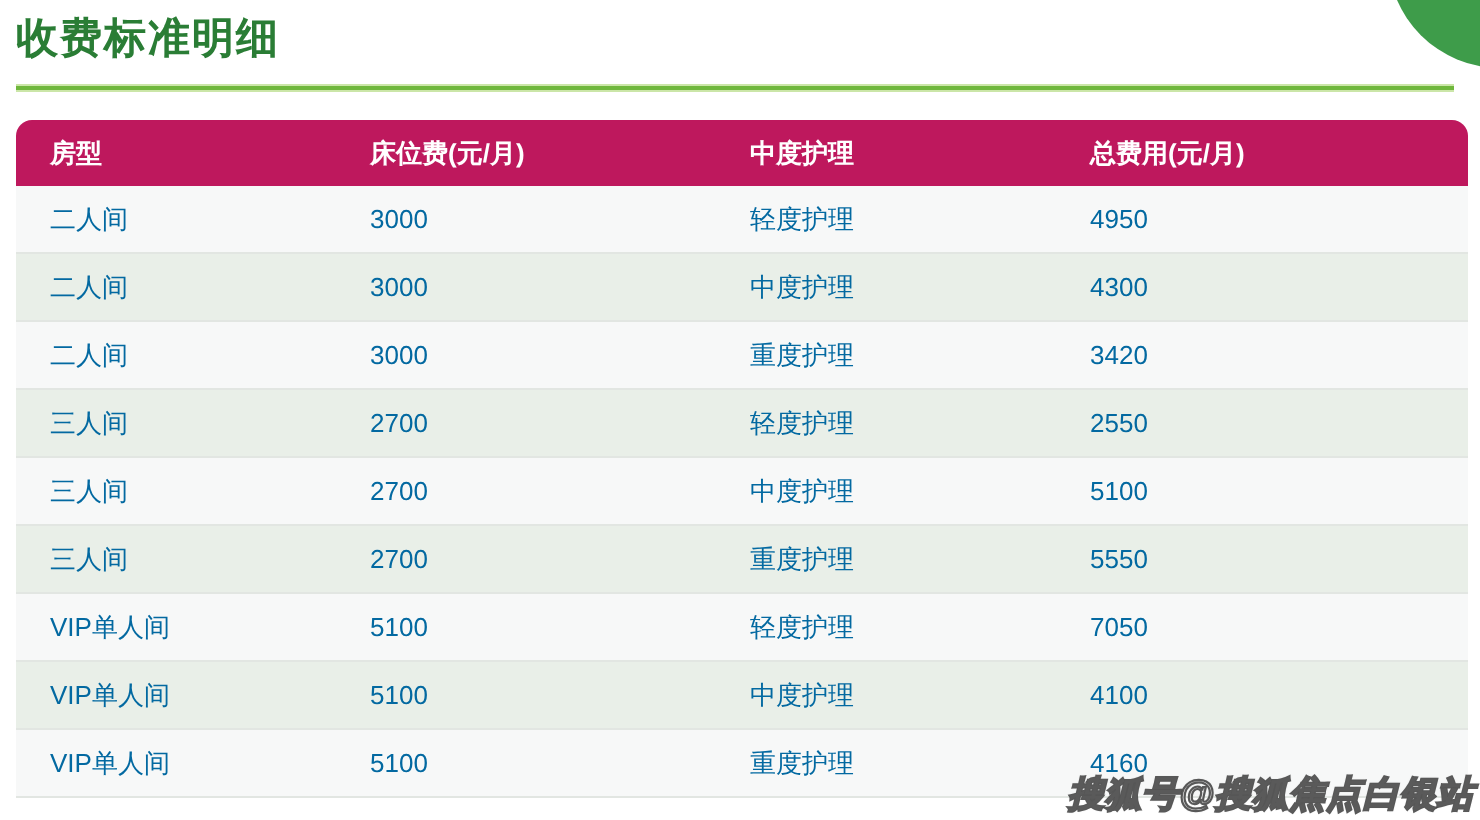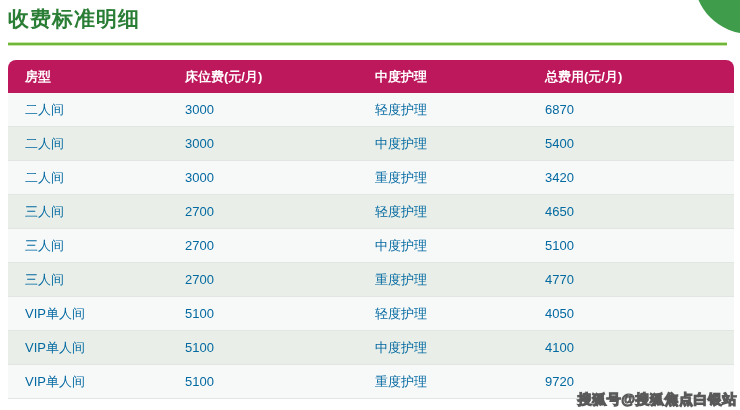--- a/index.html
+++ b/index.html
@@ -46,26 +46,27 @@
     border-bottom:1px solid #e2e6e2;
   }
   table.fee-table tbody tr:nth-child(odd) td{background:#f7f8f8;}
   table.fee-table tbody tr:nth-child(even) td{background:#e9efe8;}
   .col-room{width:160px;}
   .col-bed{width:190px;}
   .col-care{width:170px;}
   .col-total{width:206px;}
   .watermark{
     position:absolute;right:3px;bottom:1px;
-    font-size:14px;font-weight:700;
+    font-size:18px;font-weight:700;
     letter-spacing:0.5px;
     color:rgba(255,255,255,0.95);
     -webkit-text-stroke:1.1px rgba(72,72,72,0.9);
     text-shadow:0 0 1px rgba(80,80,80,0.6);
     white-space:nowrap;
+    font-style:italic;
   }
 </style>
 </head>
 <body>
 
 <div class="stage">
 
   <h1 class="page-title">收费标准明细</h1>
 
   <div class="title-divider"></div>
@@ -85,68 +86,68 @@
         <th>床位费(元/月)</th>
         <th>中度护理</th>
         <th>总费用(元/月)</th>
       </tr>
     </thead>
     <tbody>
         <tr>
           <td>二人间</td>
           <td>3000</td>
           <td>轻度护理</td>
-          <td>6870</td>
+          <td>4950</td>
         </tr>
         <tr>
           <td>二人间</td>
           <td>3000</td>
           <td>中度护理</td>
-          <td>5400</td>
+          <td>4300</td>
         </tr>
         <tr>
           <td>二人间</td>
           <td>3000</td>
           <td>重度护理</td>
           <td>3420</td>
         </tr>
         <tr>
           <td>三人间</td>
           <td>2700</td>
           <td>轻度护理</td>
-          <td>4650</td>
+          <td>2550</td>
         </tr>
         <tr>
           <td>三人间</td>
           <td>2700</td>
           <td>中度护理</td>
           <td>5100</td>
         </tr>
         <tr>
           <td>三人间</td>
           <td>2700</td>
           <td>重度护理</td>
-          <td>4770</td>
+          <td>5550</td>
         </tr>
         <tr>
           <td>VIP单人间</td>
           <td>5100</td>
           <td>轻度护理</td>
-          <td>4050</td>
+          <td>7050</td>
         </tr>
         <tr>
           <td>VIP单人间</td>
           <td>5100</td>
           <td>中度护理</td>
           <td>4100</td>
         </tr>
         <tr>
           <td>VIP单人间</td>
           <td>5100</td>
           <td>重度护理</td>
-          <td>9720</td>
+          <td>4160</td>
         </tr>
       </tbody>
   </table>
 
   <div class="watermark">搜狐号@搜狐焦点白银站</div>
 
 </div>
 
 </body></html>

